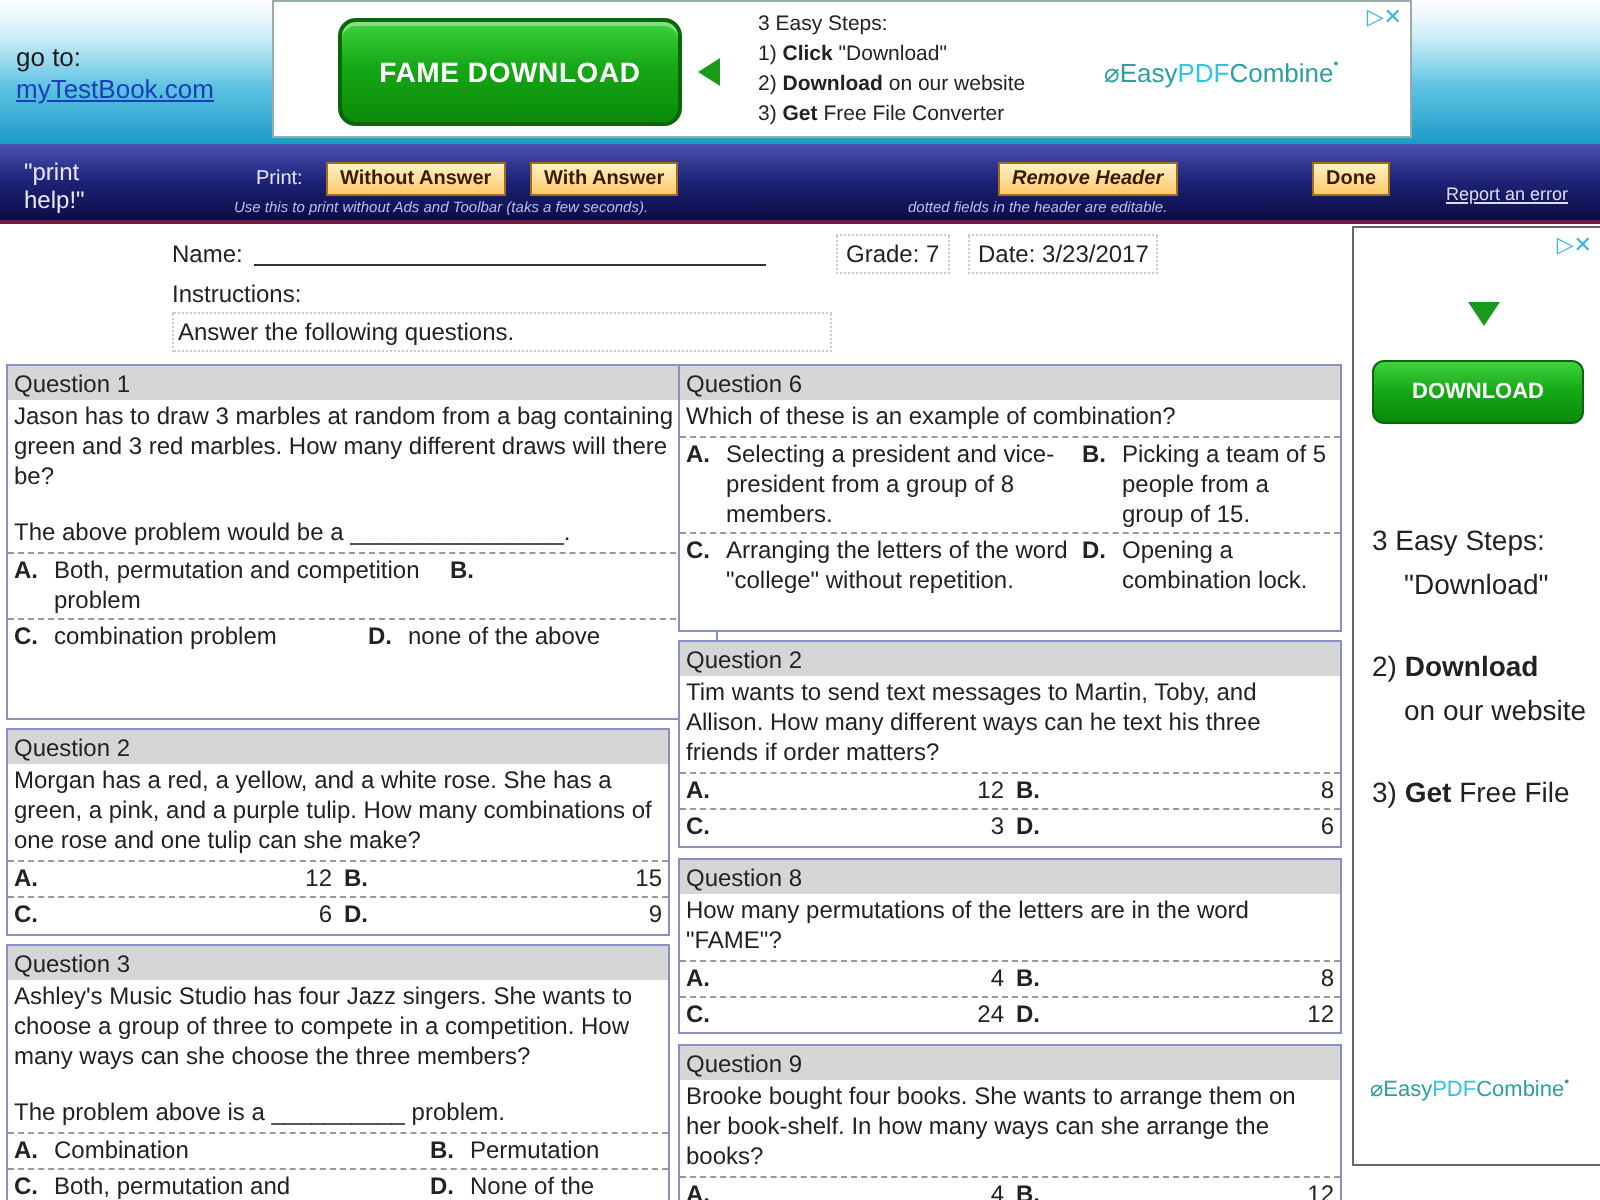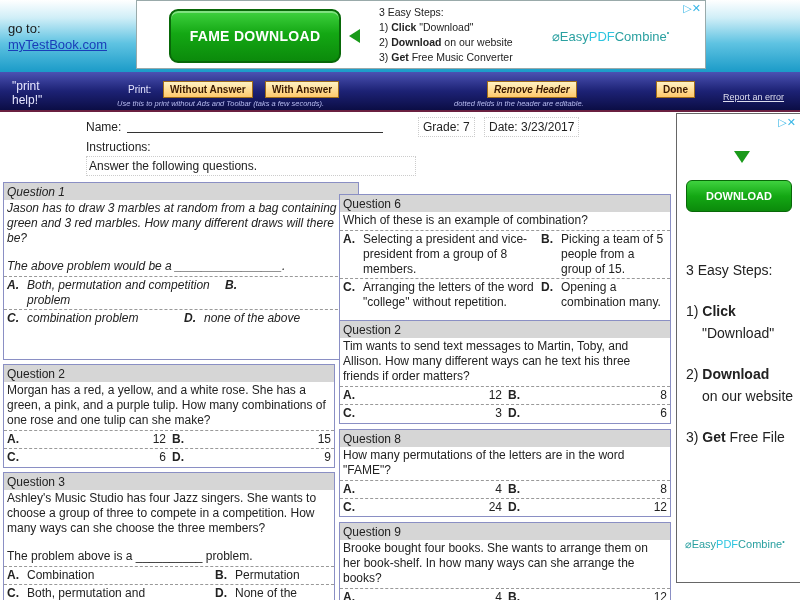--- a/index.html
+++ b/index.html
@@ -77,49 +77,49 @@
     <a>myTestBook.com</a>
   </div>
 
   <div class="ad-top">
     <div class="start-btn">FAME DOWNLOAD</div>
     <div class="arrow-left"></div>
     <div class="steps-top">
       <div>3 Easy Steps:</div>
       <div><span>1)</span> <b>Click</b><span> "Download"</span></div>
       <div><span>2)</span> <b>Download</b><span> on our website</span></div>
-      <div><span>3)</span> <b>Get</b><span> Free Music Converter</span></div>
+      <div><span>3)</span> <b>Get</b><span> Free File Converter</span></div>
     </div>
     <div class="brand">
       <span>⌀</span><span>Easy</span><span class="pdf">PDF</span><span>Combine</span><span class="mark">•</span>
     </div>
     <div class="ad-choices">▷✕</div>
   </div>
 </div>
 
 <div class="toolbar">
   <div class="print-help" style="width:46px;">"print help!"</div>
   <div class="print-label">Print:</div>
   <div class="tbtn" style="left:163px;">Without Answer</div>
   <div class="tbtn" style="left:265px;">With Answer</div>
   <div class="hint" style="left:117px;">Use this to print without Ads and Toolbar (taks a few seconds).</div>
-  <div class="tbtn italic" style="left:487px;">Remove Header</div>
+  <div class="tbtn italic" style="left:499px;">Remove Header</div>
   <div class="hint" style="left:454px;">dotted fields in the header are editable.</div>
   <div class="tbtn" style="left:656px;">Done</div>
   <div class="report">Report an error</div>
 </div>
 
 <div class="name-row">Name:</div>
 <div class="name-line"></div>
 <div class="grade">Grade: 7</div>
 <div class="date">Date: 3/23/2017</div>
 <div class="instr-label">Instructions:</div>
 <div class="instr-text">Answer the following questions.</div>
 
-<div class="qcard" style="left:3px; top:182px; width:356px; height:178px;font-style:italic;">
+<div class="qcard" style="left:3px; top:182px; width:356px; height:178px;">
   <div class="qhead">Question 1</div>
   <div class="qbody">
     <div>Jason has to draw 3 marbles at random from a bag containing 5 green and 3 red marbles. How many different draws will there be?</div>
     <div class="gap"></div>
     <div>The above problem would be a ________________.</div>
   </div>
   <div class="opts">
     <div class="optrow">
       <div class="opt" style="width:218px;">
           <span class="letter">A.</span>
@@ -193,42 +193,42 @@
           <span class="val">Both, permutation and</span>
         </div>
       <div class="opt">
           <span class="letter">D.</span>
           <span class="val">None of the</span>
         </div>
     </div>
   </div>
 </div>
 
-<div class="qcard" style="left:339px; top:182px; width:332px; height:134px;margin-top:12px;">
+<div class="qcard" style="left:339px; top:182px; width:332px; height:134px;">
   <div class="qhead">Question 6</div>
   <div class="qbody">Which of these is an example of combination?</div>
   <div class="opts">
     <div class="optrow" style="grid-template-columns: 198px 1fr;">
       <div class="opt">
           <span class="letter">A.</span>
           <span class="val">Selecting a president and vice-president from a group of 8 members.</span>
         </div>
       <div class="opt">
           <span class="letter">B.</span>
           <span class="val">Picking a team of 5 people from a group of 15.</span>
         </div>
     </div>
     <div class="optrow" style="grid-template-columns: 198px 1fr;">
       <div class="opt">
           <span class="letter">C.</span>
           <span class="val">Arranging the letters of the word "college" without repetition.</span>
         </div>
       <div class="opt">
           <span class="letter">D.</span>
-          <span class="val">Opening a combination many.</span>
+          <span class="val">Opening a combination lock.</span>
         </div>
     </div>
   </div>
 </div>
 
 <div class="qcard" style="left:339px; top:320px; width:332px; height:104px;">
   <div class="qhead">Question 2</div>
   <div class="qbody">Tim wants to send text messages to Martin, Toby, and Allison. How many different ways can he text his three friends if order matters?</div>
   <div class="opts">
     <div class="optrow">
@@ -297,21 +297,20 @@
     </div>
   </div>
 </div>
 
 <div class="side-ad">
   <div class="side-choices">▷✕</div>
   <div class="down-arrow"></div>
   <div class="side-dl">DOWNLOAD</div>
   <div class="side-steps">
     <div>3 Easy Steps:</div>
-    <div class="s"><span>1)</span> <b>Click</b></div>
     <div class="ind">"Download"</div>
     <div class="s"><span>2)</span> <b>Download</b></div>
     <div class="ind">on our website</div>
     <div class="s"><span>3)</span> <b>Get</b><span> Free File</span></div>
   </div>
   <div class="side-brand">
     <span>⌀</span><span>Easy</span><span class="pdf">PDF</span><span>Combine</span><span style="font-size:7px;vertical-align:top;">•</span>
   </div>
 </div>
 

